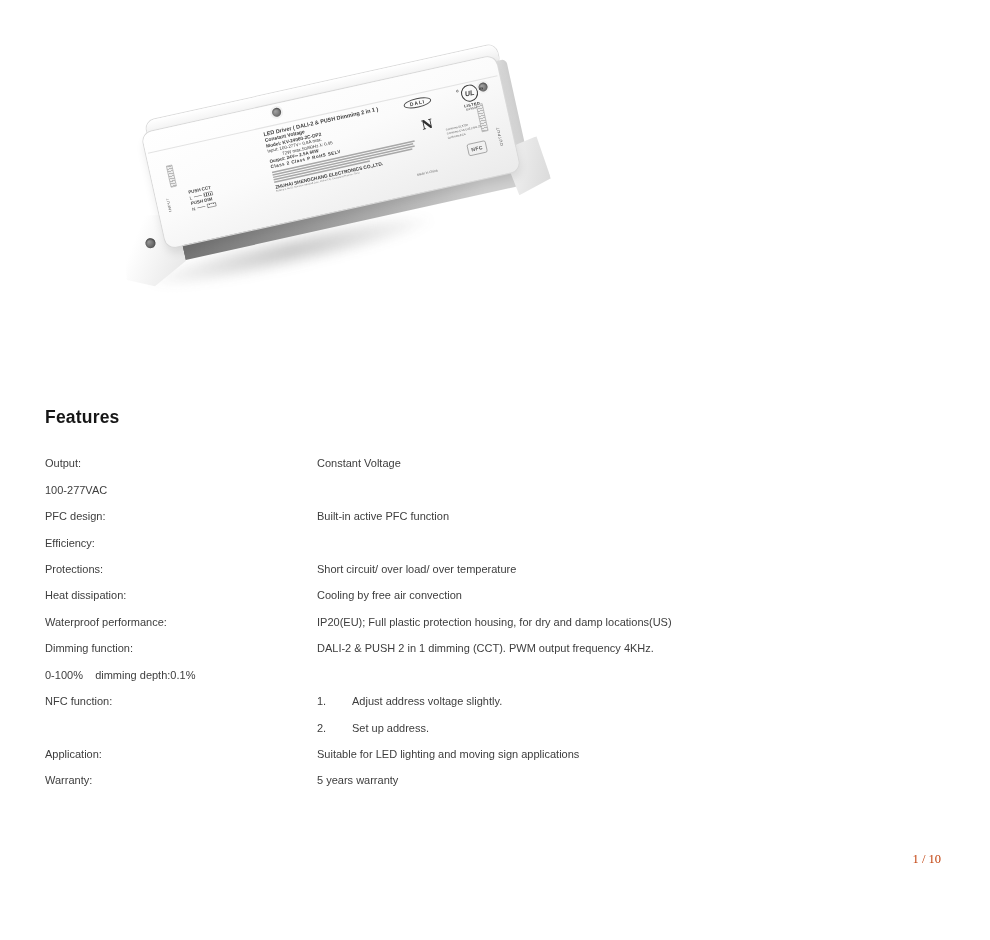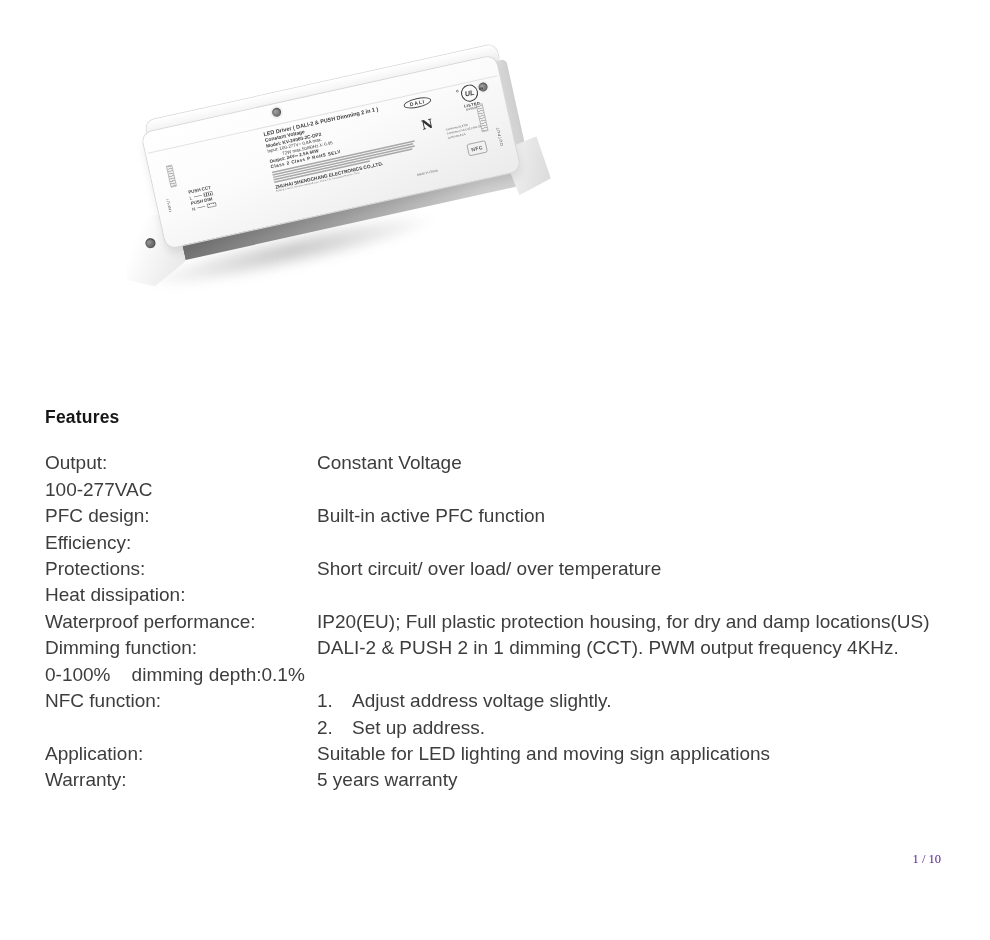--- a/index.html
+++ b/index.html
@@ -90,30 +90,30 @@
               color:#555; white-space:nowrap; }
   .nfc-box { position:absolute; left:610px; top:116px; width:38px; height:24px; border:1.5px solid #666;
              border-radius:4px; display:flex; align-items:center; justify-content:center;
              font-size:10px; font-weight:bold; color:#555; letter-spacing:1px; }
   .made-in { position:absolute; left:500px; top:150px; font-size:6.5px; color:#666; }
 
   
   .features-heading { position:absolute; left:45px; top:407px; font-size:17.5px; font-weight:bold;
                       color:#161616; letter-spacing:.2px; }
   .features-list { position:absolute; left:45px; top:450px; width:910px; }
-  .frow { display:flex; align-items:center; height:26.45px; font-size:19px; color:#3d3d3d; }
+  .frow { display:flex; align-items:center; height:26.45px; font-size:11px; color:#3d3d3d; }
   .flabel { width:272px; flex:0 0 272px; }
   .fvalue { flex:1; display:flex; align-items:center; }
   .fnum { display:inline-block; width:35px; }
   .fnum:empty { display:none; }
   .ftext { white-space:pre-wrap; }
 
   
   .page-number { position:absolute; right:49px; top:852px; font-family:"Liberation Serif", serif;
-                 font-size:12.5px; color:#4c1d95; }
+                 font-size:12.5px; color:#c2410c; }
 </style>
 </head>
 <body>
 
 <div class="page">
 
   <div class="device-stage">
     <div class="device">
       <div class="d-shadow"></div>
       <div class="d-back"></div>
@@ -228,20 +228,24 @@
   <div class="frow">
     <div class="flabel">Protections:</div>
     <div class="fvalue">
 
       <span class="ftext">Short circuit/ over load/ over temperature</span>
     </div>
   </div>
 
   <div class="frow">
     <div class="flabel">Heat dissipation:</div>
+    <div class="fvalue">
+
+      <span class="ftext">Cooling by free air convection</span>
+    </div>
   </div>
 
   <div class="frow">
     <div class="flabel">Waterproof performance:</div>
     <div class="fvalue">
 
       <span class="ftext">IP20(EU); Full plastic protection housing, for dry and damp locations(US)</span>
     </div>
   </div>
 

